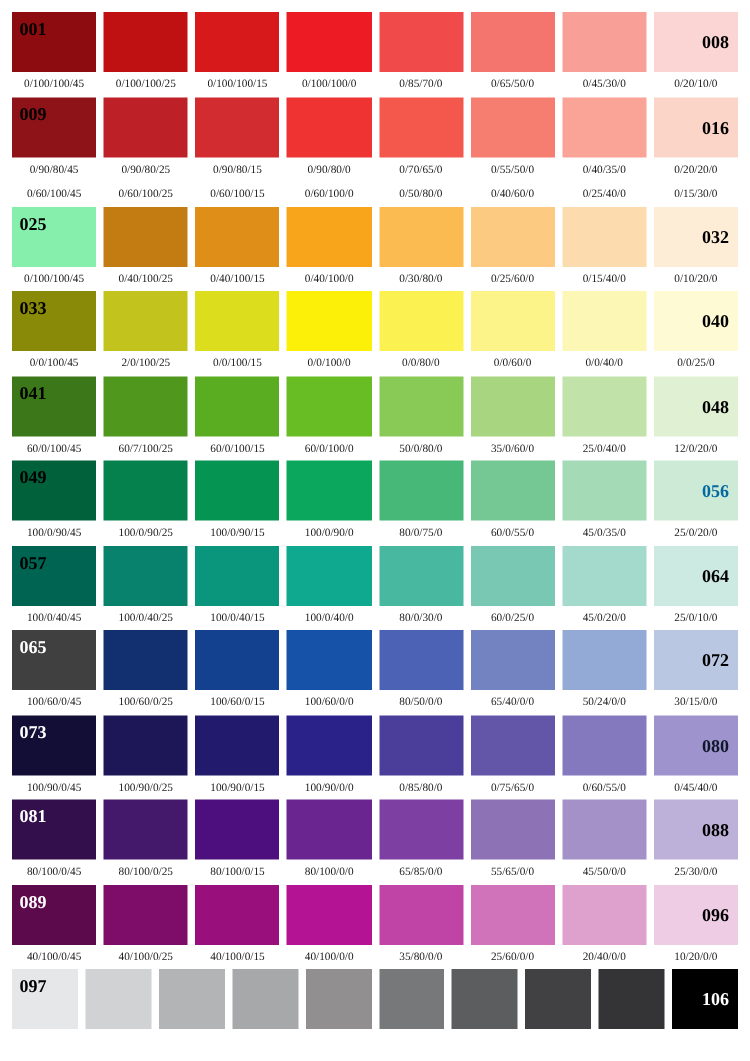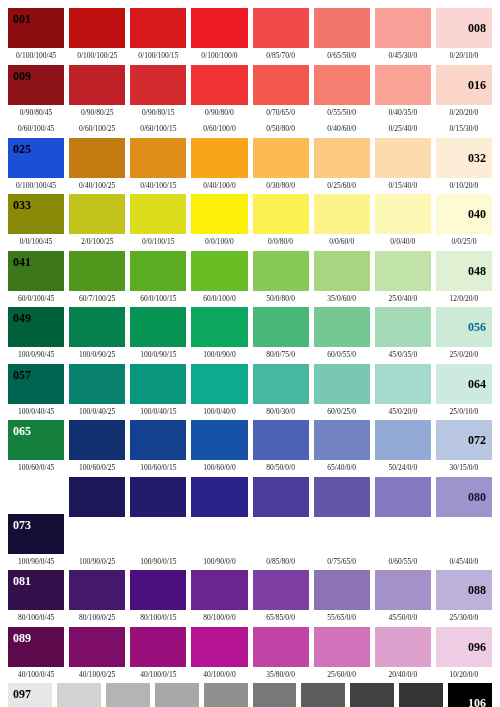--- a/index.html
+++ b/index.html
@@ -217,21 +217,21 @@
           <div class="cmyk">0/25/40/0</div>
         </div>
         <div class="cell">
           <div class="cmyk">0/15/30/0</div>
         </div>
       </div>
     </div>
     <div class="row">
       <div class="swatch-strip">
         <div class="cell">
-          <div class="swatch" title="0/100/100/45" style="background: #1d4ed8;">
+          <div class="swatch" title="0/100/100/45" style="background: #86efac;">
             <span class="code left" style="color: rgb(0, 0, 0);">025</span>
           </div>
         </div>
         <div class="cell">
           <div class="swatch" title="0/40/100/25" style="background: rgb(195, 124, 18);"></div>
         </div>
         <div class="cell">
           <div class="swatch" title="0/40/100/15" style="background: rgb(223, 142, 23);"></div>
         </div>
         <div class="cell">
@@ -507,21 +507,21 @@
           <div class="cmyk">45/0/20/0</div>
         </div>
         <div class="cell">
           <div class="cmyk">25/0/10/0</div>
         </div>
       </div>
     </div>
     <div class="row">
       <div class="swatch-strip">
         <div class="cell">
-          <div class="swatch" title="100/60/0/45" style="background: #15803d;">
+          <div class="swatch" title="100/60/0/45" style="background: #404040;">
             <span class="code left" style="color: rgb(255, 255, 255);">065</span>
           </div>
         </div>
         <div class="cell">
           <div class="swatch" title="100/60/0/25" style="background: rgb(18, 48, 111);"></div>
         </div>
         <div class="cell">
           <div class="swatch" title="100/60/0/15" style="background: rgb(20, 65, 143);"></div>
         </div>
         <div class="cell">
@@ -565,21 +565,21 @@
           <div class="cmyk">50/24/0/0</div>
         </div>
         <div class="cell">
           <div class="cmyk">30/15/0/0</div>
         </div>
       </div>
     </div>
     <div class="row">
       <div class="swatch-strip">
         <div class="cell">
-          <div class="swatch" title="100/90/0/45" style="background: rgb(18, 14, 54); margin-top: 37px;">
+          <div class="swatch" title="100/90/0/45" style="background: rgb(18, 14, 54);">
             <span class="code left" style="color: rgb(255, 255, 255);">073</span>
           </div>
         </div>
         <div class="cell">
           <div class="swatch" title="100/90/0/25" style="background: rgb(29, 23, 87);"></div>
         </div>
         <div class="cell">
           <div class="swatch" title="100/90/0/15" style="background: rgb(33, 26, 109);"></div>
         </div>
         <div class="cell">

